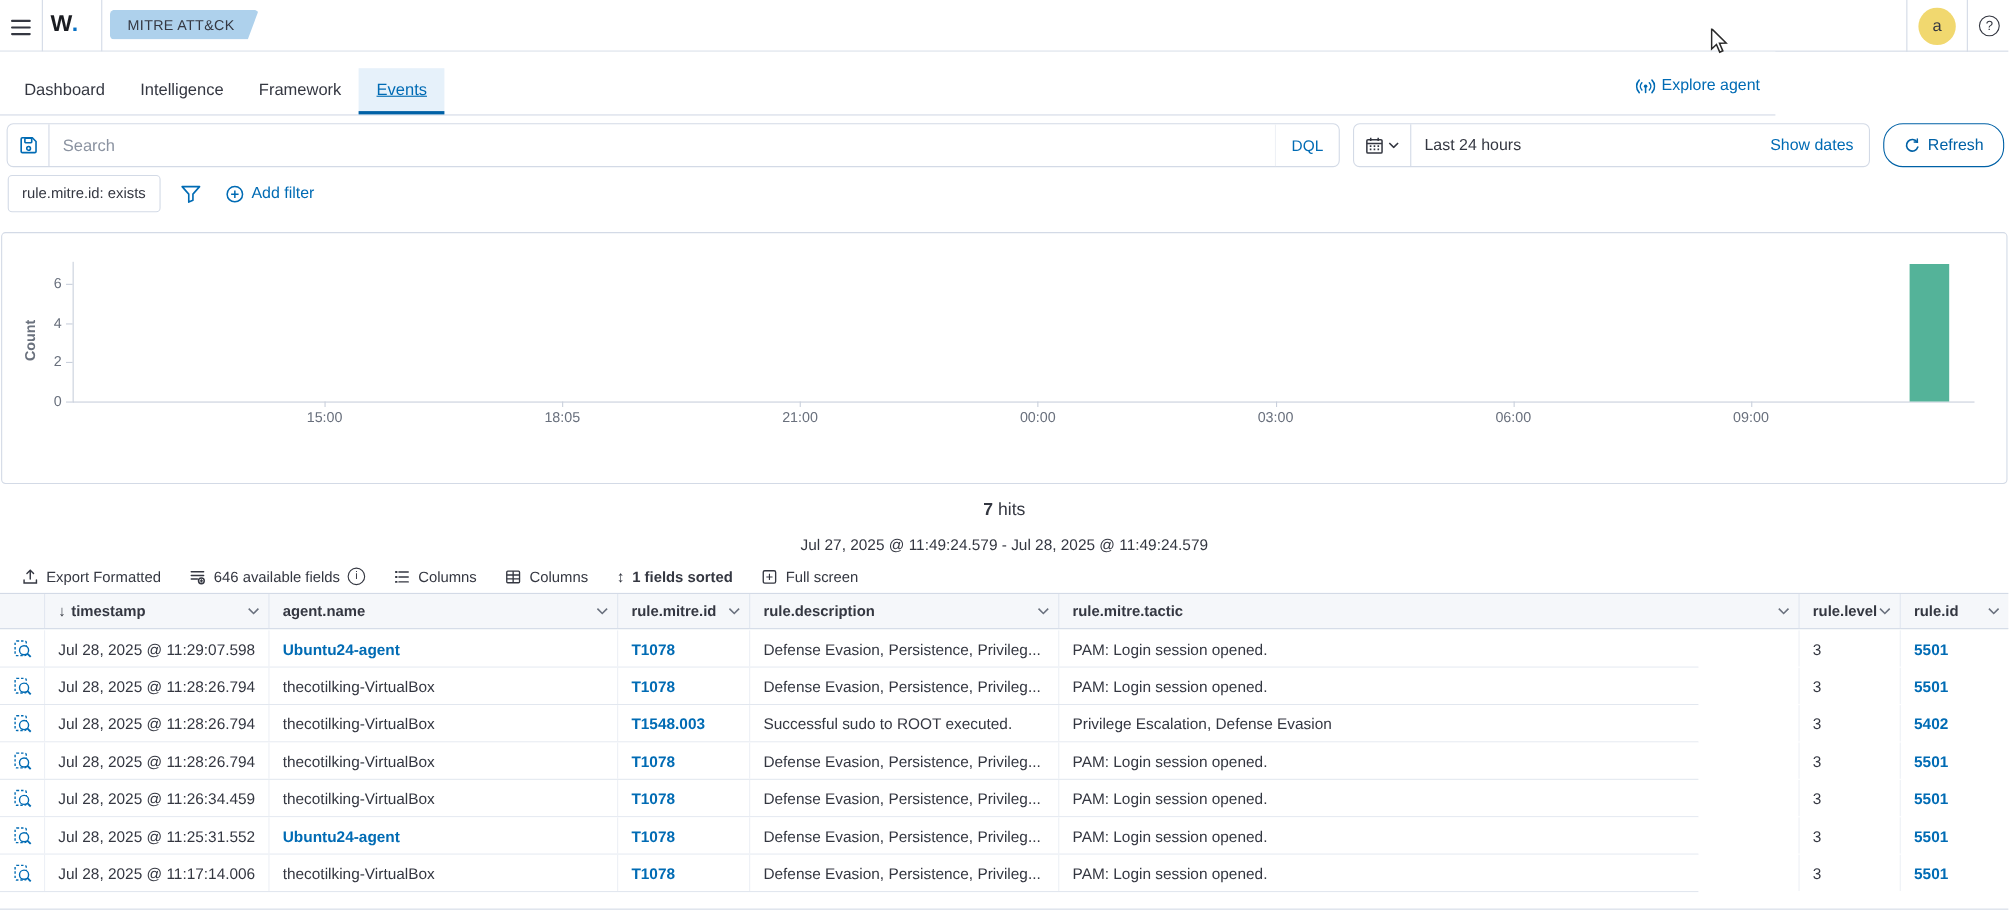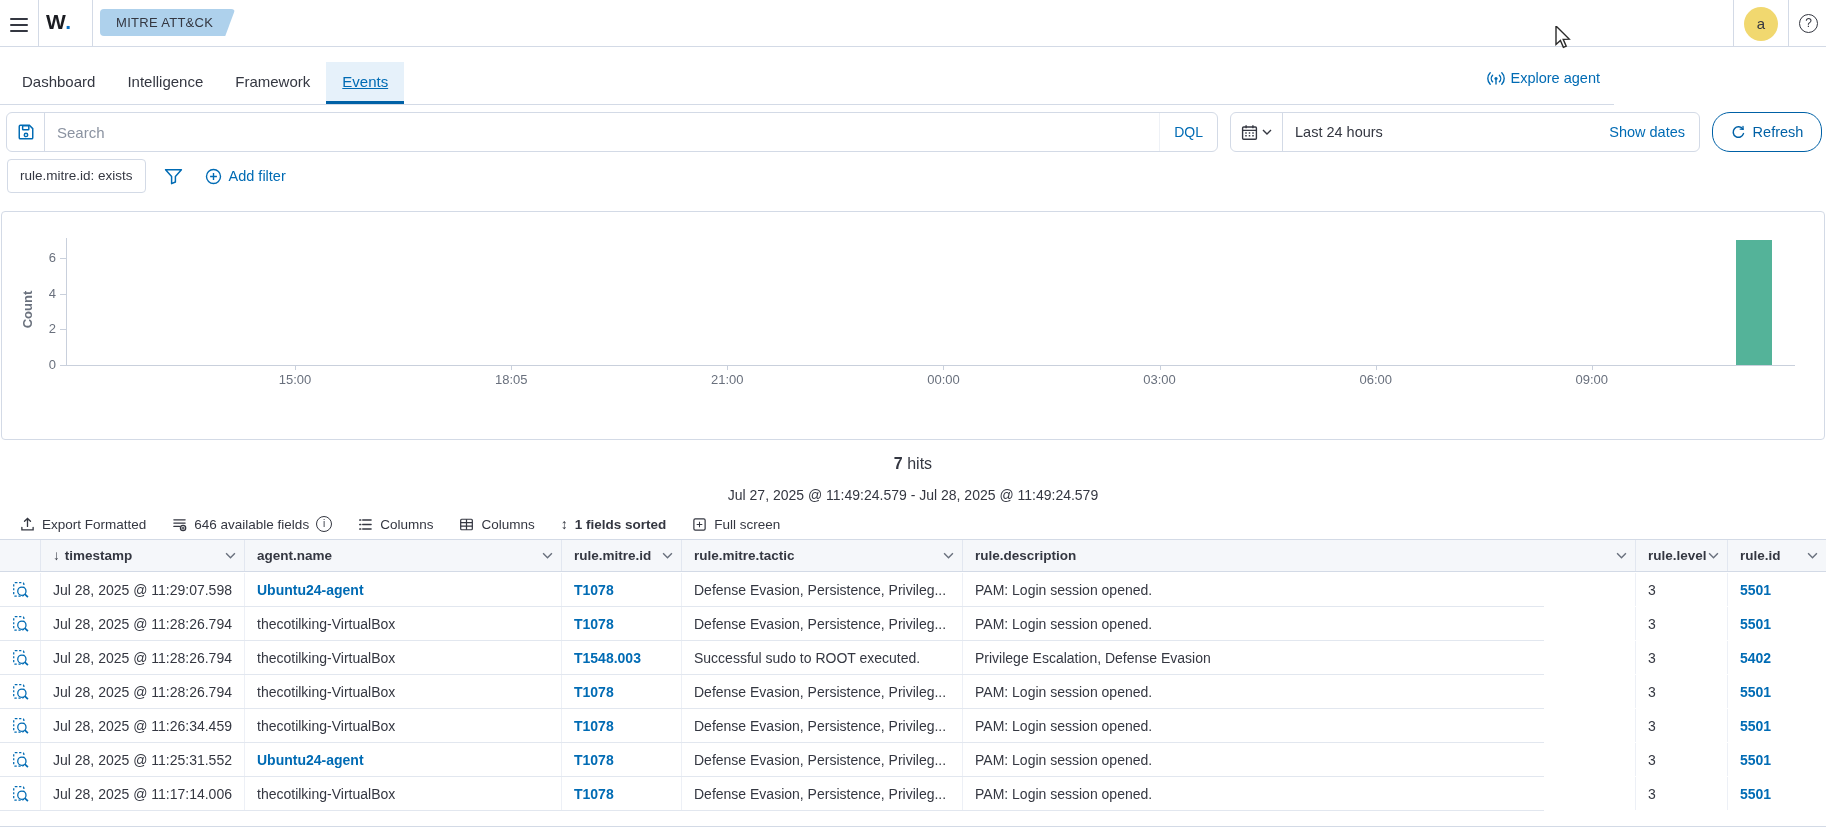--- a/index.html
+++ b/index.html
@@ -270,27 +270,27 @@
         <path d="M1 1 L5 5 L9 1"></path>
       </svg>
   </div>
   <div class="th">
     <span class="lbl">rule.mitre.id</span>
     <svg class="chev" width="11" height="7" viewBox="0 0 10 6" fill="none" stroke="#69707D" stroke-width="1.3">
         <path d="M1 1 L5 5 L9 1"></path>
       </svg>
   </div>
   <div class="th">
+    <span class="lbl">rule.description</span>
+    <svg class="chev" width="11" height="7" viewBox="0 0 10 6" fill="none" stroke="#69707D" stroke-width="1.3">
+        <path d="M1 1 L5 5 L9 1"></path>
+      </svg>
+  </div>
+  <div class="th">
     <span class="lbl">rule.mitre.tactic</span>
-    <svg class="chev" width="11" height="7" viewBox="0 0 10 6" fill="none" stroke="#69707D" stroke-width="1.3">
-        <path d="M1 1 L5 5 L9 1"></path>
-      </svg>
-  </div>
-  <div class="th">
-    <span class="lbl">rule.description</span>
     <svg class="chev" width="11" height="7" viewBox="0 0 10 6" fill="none" stroke="#69707D" stroke-width="1.3">
         <path d="M1 1 L5 5 L9 1"></path>
       </svg>
   </div>
   <div class="th">
     <span class="lbl">rule.level</span>
     <svg class="chev" width="11" height="7" viewBox="0 0 10 6" fill="none" stroke="#69707D" stroke-width="1.3">
         <path d="M1 1 L5 5 L9 1"></path>
       </svg>
   </div>

